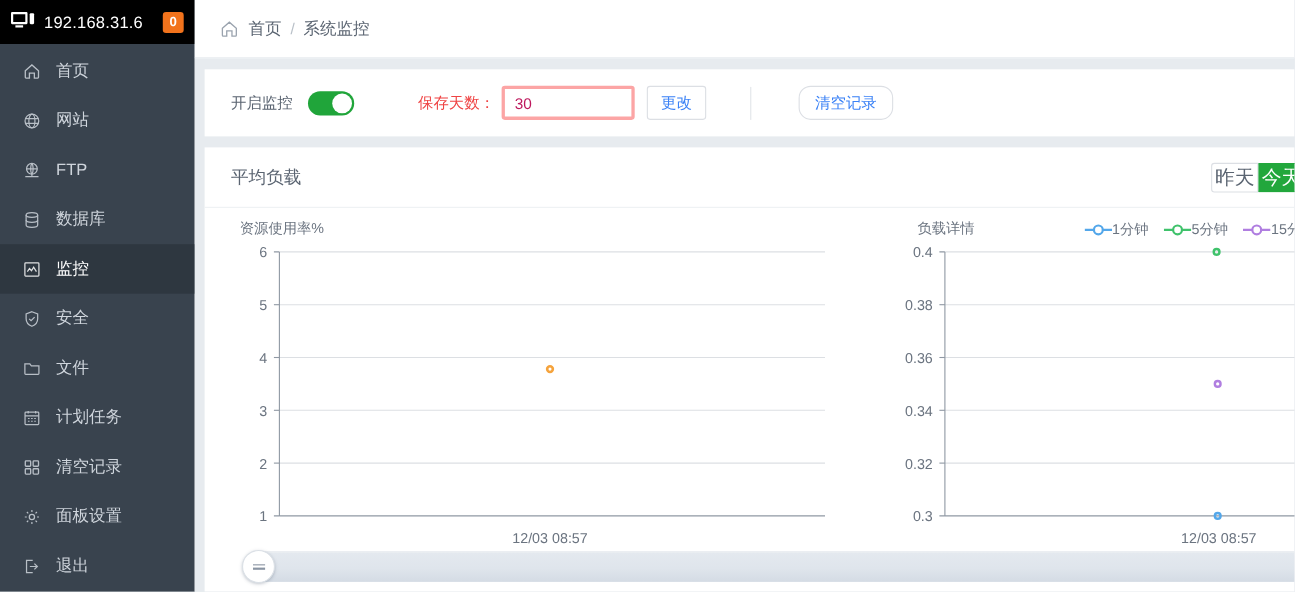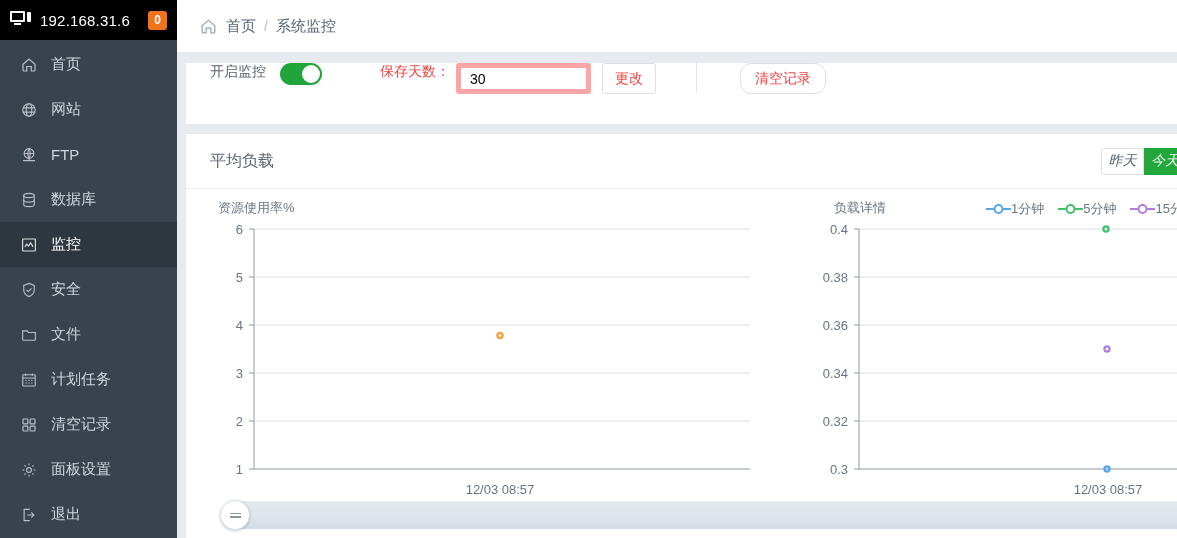--- a/index.html
+++ b/index.html
@@ -54,57 +54,57 @@
     padding-left: 22px; gap: 8px; border-bottom: 1px solid #e9edf0;
   }
   .crumb-home svg { display: block; width: 19px; height: 19px; }
   .crumb-link { font-size: 15px; color: #5a6471; cursor: pointer; }
   .crumb-sep { color: #b9c0c8; font-size: 14px; }
   .crumb-cur { font-size: 15px; color: #5a6471; }
 
   .panel { background: #fff; margin-left: 9px; }
 
   .toolbar {
-    height: 61px; margin-top: 10px; display: flex; align-items: flex-start;
+    height: 61px; margin-top: 10px; display: flex; align-items: center;
   }
   .tb-label { font-size: 14px; color: #5a6471; margin-left: 24px; }
   .switch {
     margin-left: 14px; width: 42px; height: 22px; border-radius: 11px;
     background: #20a53a; position: relative; cursor: pointer; flex: 0 0 42px;
   }
   .switch .knob {
     position: absolute; right: 2px; top: 2px; width: 18px; height: 18px;
     border-radius: 50%; background: #fff;
   }
   .tb-label2 { font-size: 14px; color: #ef4444; margin-left: 58px; }
   .days-input {
-    margin-left: 6px; width: 135px; height: 31px; border: 5px solid #fca5a5;
-    border-radius: 3px; padding: 0 9px; font-size: 14px; color: #000000;
+    margin-left: 6px; width: 121px; height: 31px; border: 3px solid #fca5a5;
+    border-radius: 3px; padding: 0 9px; font-size: 14px; color: #be185d;
     font-family: inherit; background: #fff; outline: none;
   }
   .btn {
     border: 1px solid #dcdfe4; border-radius: 3px; background: #fff;
-    height: 31px; padding: 0 12px; font-size: 14px; color: #ef4444;
+    height: 31px; padding: 0 12px; font-size: 14px; color: #3b82f6;
     font-family: inherit; cursor: pointer;
   }
   .btn-change { margin-left: 11px; }
   .tb-divider { width: 1px; height: 30px; background: #e2e5e9; margin-left: 40px; }
   .btn-clear { margin-left: 43px; padding: 0 14px; border-radius: 11px; }
 
   .chart-panel { margin-top: 10px; height: 404px; position: relative; }
   .chart-head {
     height: 55px; border-bottom: 1px solid #eef1f3; display: flex;
     align-items: center; padding: 0 0 0 24px;
   }
   .chart-title { font-size: 16px; color: #5a6471; }
   .day-toggle { margin-left: auto; display: flex; margin-right: -10px; }
   .day-btn {
     height: 27px; min-width: 43px; border: 1px solid #dcdfe4; background: #fff;
-    font-size: 14px; color: #5a6471; display: flex; align-items: center;
-    justify-content: center; cursor: pointer; font-family: inherit; font-style: italic;
+    font-size: 18px; color: #5a6471; display: flex; align-items: center;
+    justify-content: center; cursor: pointer; font-family: inherit;
   }
   .day-btn.first { border-radius: 3px 0 0 3px; }
   .day-btn.last { border-radius: 0 3px 3px 0; border-left: none; }
   .day-btn.active { background: #22a73c; border-color: #22a73c; color: #fff; }
 
   .charts { position: relative; height: 349px; }
   .chart-svg { position: absolute; left: 0; top: 0; }
 
   .legend {
     position: absolute; top: 11px; left: 800px; display: flex; gap: 14px;

